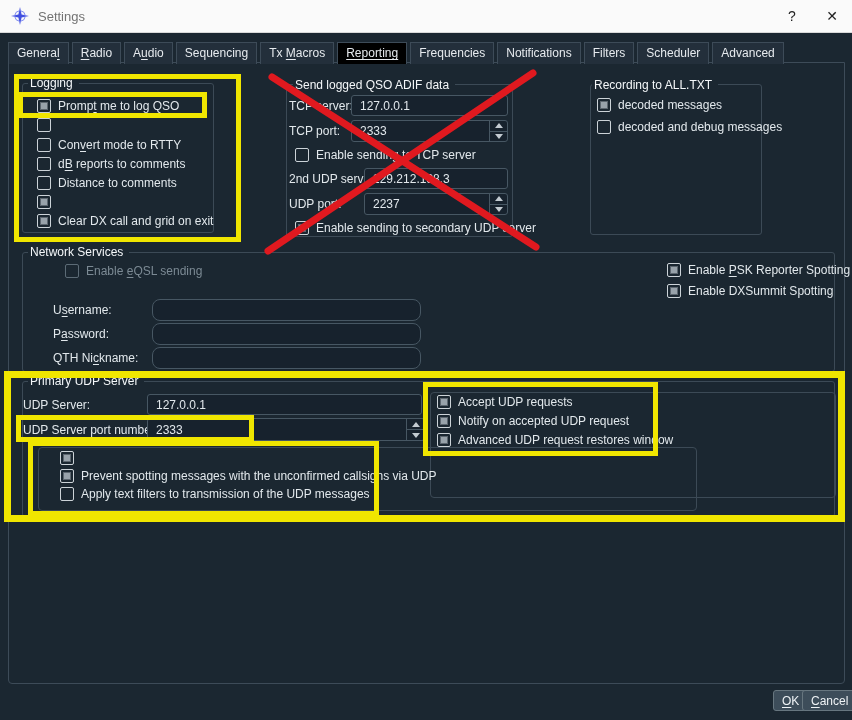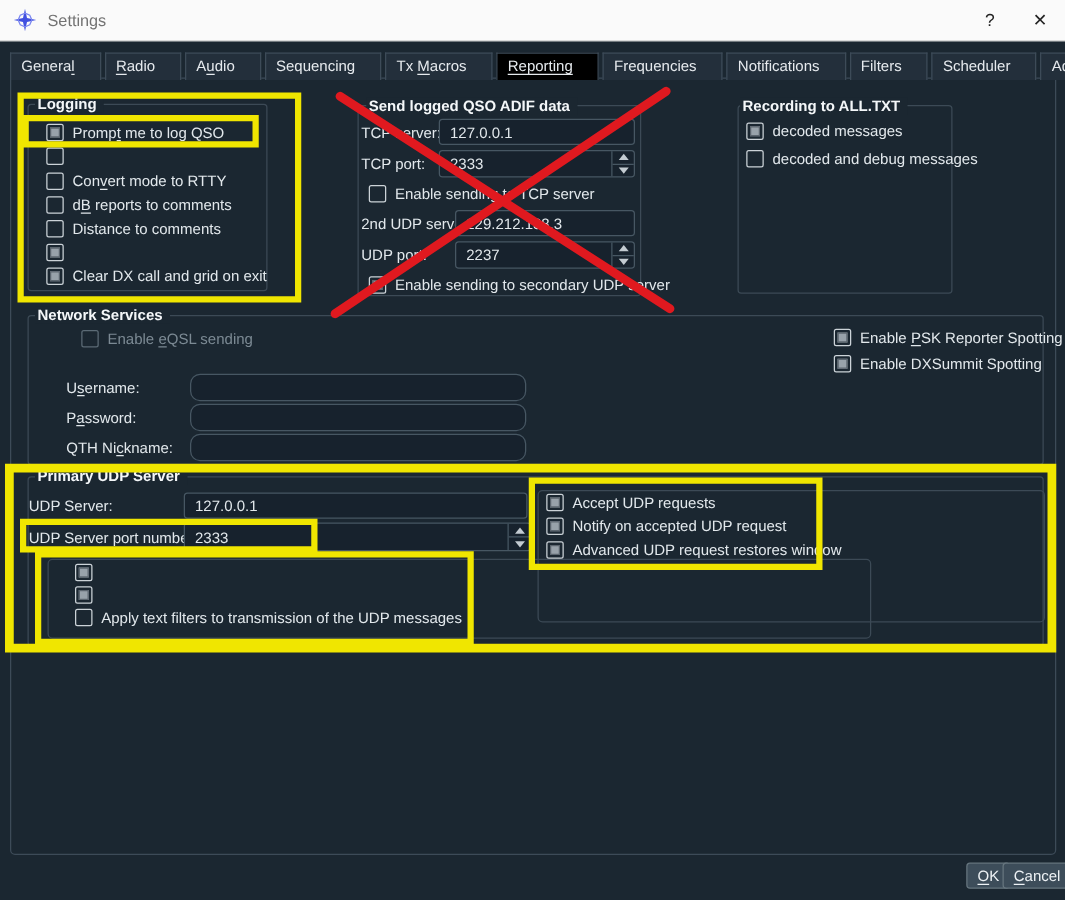--- a/index.html
+++ b/index.html
@@ -16,32 +16,32 @@
   }
   .titlebar .app-icon{margin-left:11px;width:18px;height:18px;flex:0 0 auto}
   .titlebar .title{margin-left:9px;font-size:13px;color:#737373}
   .titlebar .spacer{flex:1}
   .tb-btn{width:40px;height:32px;display:flex;align-items:center;justify-content:center;
     font-size:14px;color:#222;cursor:default}
   
   .tabbar{position:absolute;left:8px;top:42px;display:flex;gap:3px;z-index:5}
   .tab{
     background:#232f3b;border:1px solid #3d4b58;border-bottom:none;
-    color:#e6eaee;font-size:12px;padding:3px 20px 4px 8px;white-space:nowrap;
+    color:#e6eaee;font-size:12px;padding:3px 8px 4px 8px;white-space:nowrap;
   }
   .tab.selected{background:#000000}
   u{text-decoration:underline;text-underline-offset:2px}
   
   .content-frame{
     position:absolute;left:8px;top:62px;width:837px;height:622px;
     border:1px solid #3d4b58;border-radius:0 0 4px 4px;box-sizing:border-box;
   }
   
   .group{position:absolute;border:1px solid #3c4a56;border-radius:3px;box-sizing:border-box}
-  .gtitle{position:absolute;font-size:12px;font-weight:bold;color:#f4f7f9;
+  .gtitle{position:absolute;font-size:12px;font-weight:normal;color:#f4f7f9;
     background:#1b2731;padding:0 6px 0 2px;white-space:nowrap;z-index:3}
   .plabel{position:absolute;font-size:12px;color:#e2e8ec;white-space:nowrap;height:14px;line-height:14px}
   
   .row{position:absolute;display:flex;align-items:center;gap:7px;height:15px;
     color:#e2e8ec;font-size:12px;white-space:nowrap;z-index:2}
   .cb{width:12px;height:12px;border:1px solid #ccd3d8;border-radius:2px;
     background:#1b2731;position:relative;flex:0 0 auto;box-sizing:content-box}
   .cb.checked::after{content:'';position:absolute;left:2px;top:2px;right:2px;bottom:2px;
     background:#98a2aa;border:1px solid #5c666f}
   .row.disabled{color:#7c8a94}
@@ -213,20 +213,21 @@
     <span class="cell up"></span>
     <span class="cell down"></span>
   </span>
 </div>
 <div class="group" style="left:38px;top:447px;width:659px;height:64px;border-radius:4px"></div>
 <div class="row" style="left:60px;top:450px">
   <span class="cb checked"></span>
 </div>
 <div class="row" style="left:60px;top:468px">
   <span class="cb checked"></span>
+  <span><span>Prevent spotting messages with the unconfirmed callsigns via UDP</span><u></u><span></span></span>
 </div>
 <div class="row" style="left:60px;top:486px">
   <span class="cb"></span>
   <span><span>Apply text filters to transmission of the UDP messages</span><u></u><span></span></span>
 </div>
 <div class="group" style="left:430px;top:392px;width:406px;height:106px;border-radius:4px"></div>
 <div class="row" style="left:437px;top:394px">
   <span class="cb checked"></span>
   <span><span>Accept UDP requests</span><u></u><span></span></span>
 </div>

